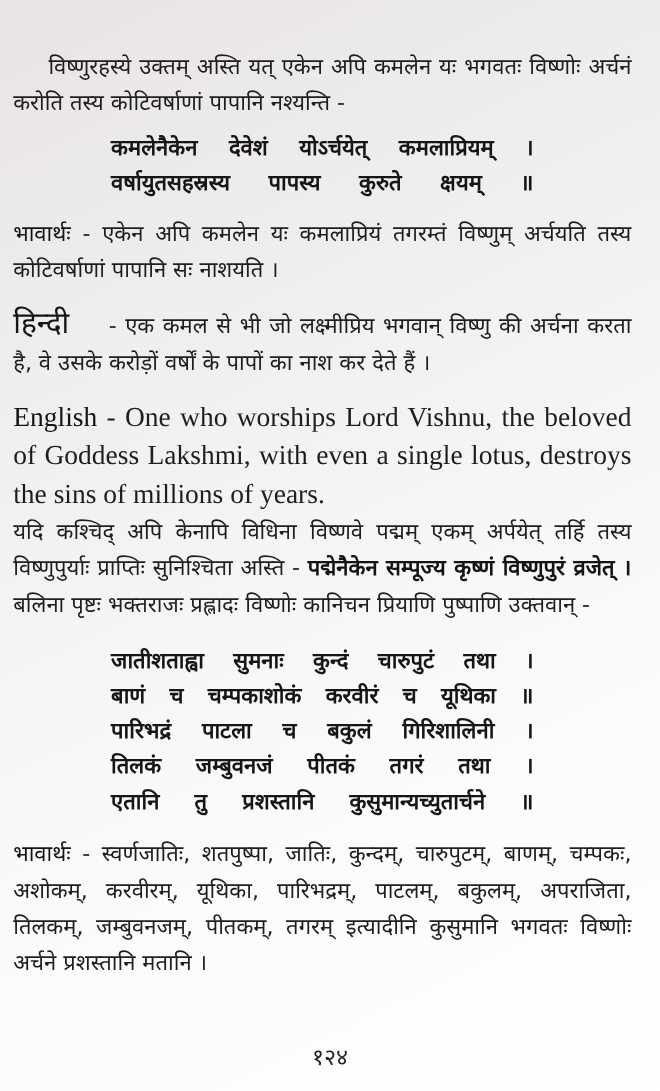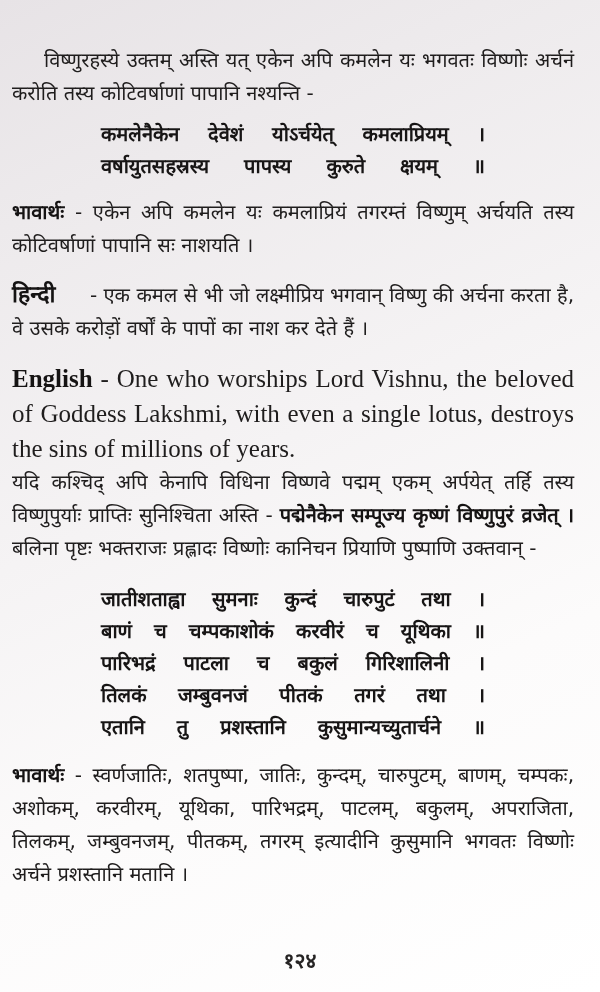--- a/index.html
+++ b/index.html
@@ -15,22 +15,22 @@
     font-family: "DejaVu Sans", sans-serif;
     overflow: hidden;
   }
   .para {
     margin: 0;
     font-size: 20px;
     line-height: 33px;
     text-align: justify;
   }
   .indent { text-indent: 32px; }
-  .lbl { font-weight: bold; color: #151313; }
-  .hindi-lbl { margin-right: 28px; font-size: 23px; }
+  .lbl { font-weight: normal; color: #151313; }
+  .hindi-lbl { margin-right: 28px; font-size: 27px; }
   .eng {
     font-family: "Liberation Serif", serif;
     font-size: 25px;
     line-height: 35px;
   }
   .eng .lbl { font-family: "Liberation Serif", serif; }
   .verse {
     width: 384px;
     margin: 8px auto 0 auto;
     font-weight: bold;
@@ -49,21 +49,20 @@
   .mt44 { }
   .quote-bold { font-weight: bold; color: #151313; }
   .page-number {
     position: absolute;
     left: 0;
     right: 0;
     top: 946px;
     text-align: center;
     font-size: 21px;
     color: #262424;
-    font-weight: bold;
   }
 </style>
 </head>
 <body>
 
 <div class="page">
 
   <p class="para indent">
     <span>विष्णुरहस्ये उक्तम् अस्ति यत् एकेन अपि कमलेन यः भगवतः विष्णोः अर्चनं करोति तस्य कोटिवर्षाणां पापानि नश्यन्ति -</span>
   </p>

